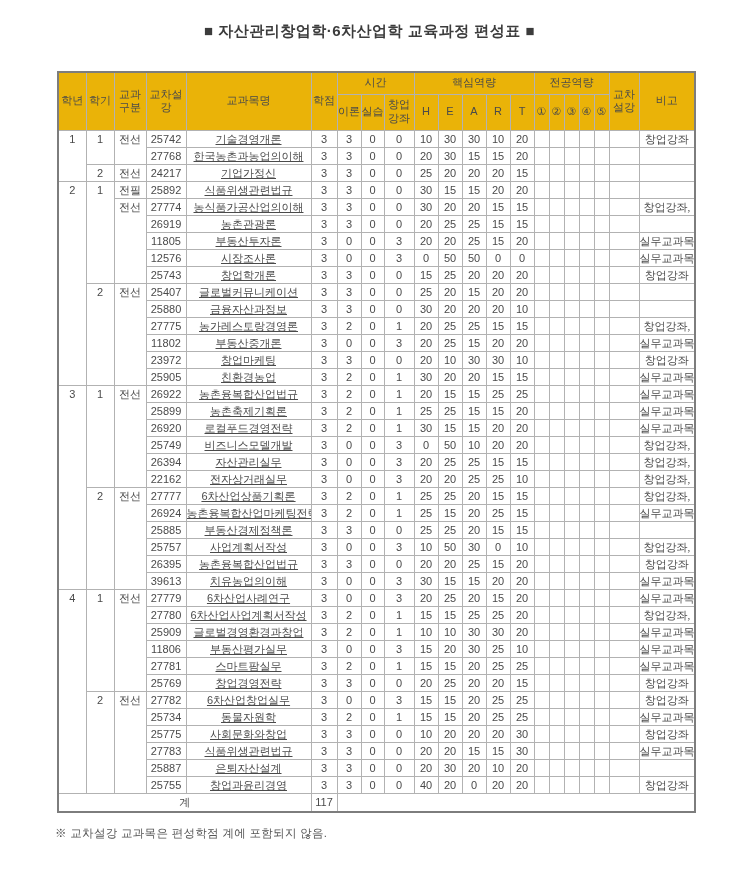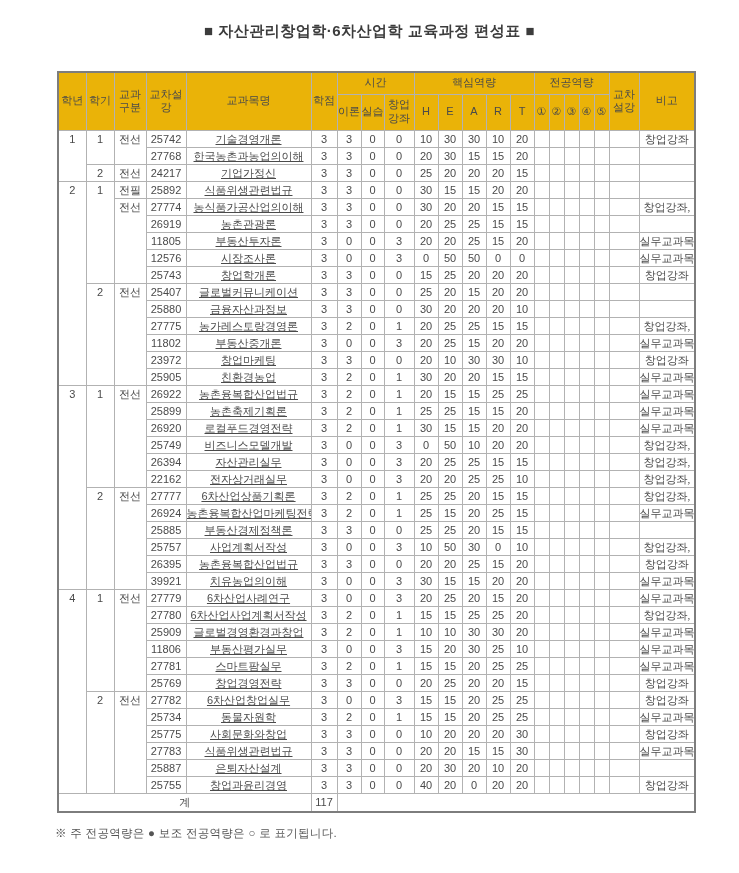--- a/index.html
+++ b/index.html
@@ -630,21 +630,21 @@
             <td>20</td>
             <td></td>
             <td></td>
             <td></td>
             <td></td>
             <td></td>
             <td></td>
             <td class="cell-note">창업강좌</td>
           </tr>
           <tr>
-            <td>39921</td>
+            <td>39613</td>
             <td class="cell-name">치유농업의이해</td>
             <td>3</td>
             <td>0</td>
             <td>0</td>
             <td>3</td>
             <td>30</td>
             <td>15</td>
             <td>15</td>
             <td>20</td>
             <td>20</td>
@@ -906,15 +906,15 @@
         <tr>
           <td colspan="5">계</td>
           <td>117</td>
           <td colspan="15"></td>
         </tr>
       </tfoot>
     </table>
   </div>
 
   <div class="footnotes">
-    <div class="footnote">※  주 전공역량은 ● 보조 전공역량은 ○ 로 표기됩니다.</div>
+    <div class="footnote">※  교차설강 교과목은 편성학점 계에 포함되지 않음.</div>
   </div>
 </div>
 
 </body></html>

